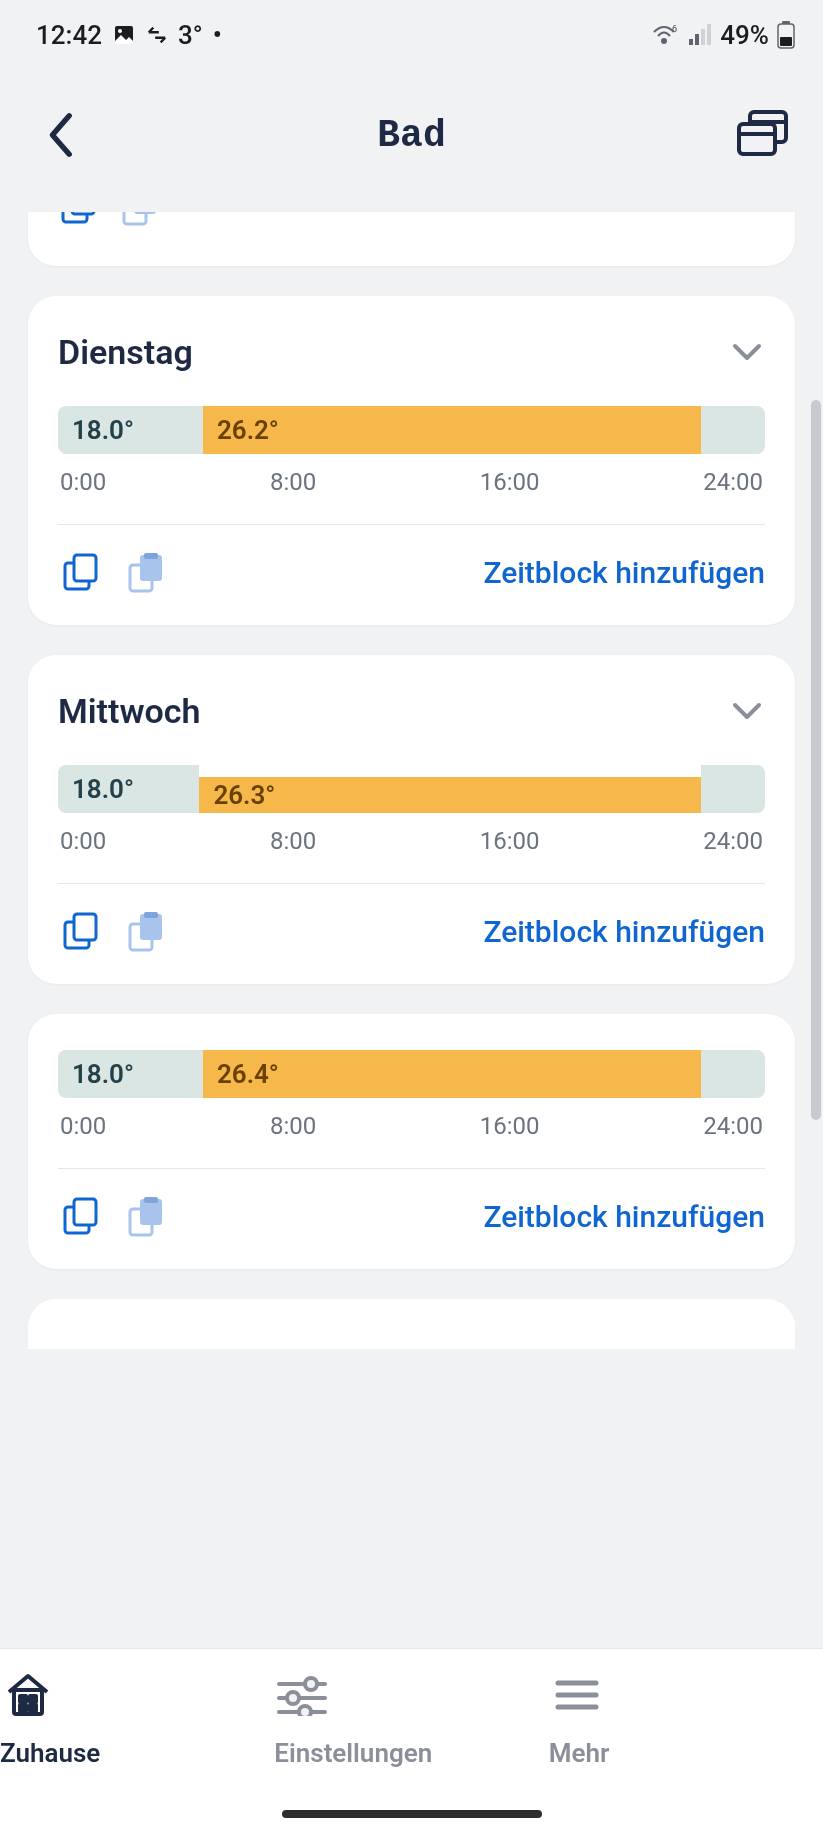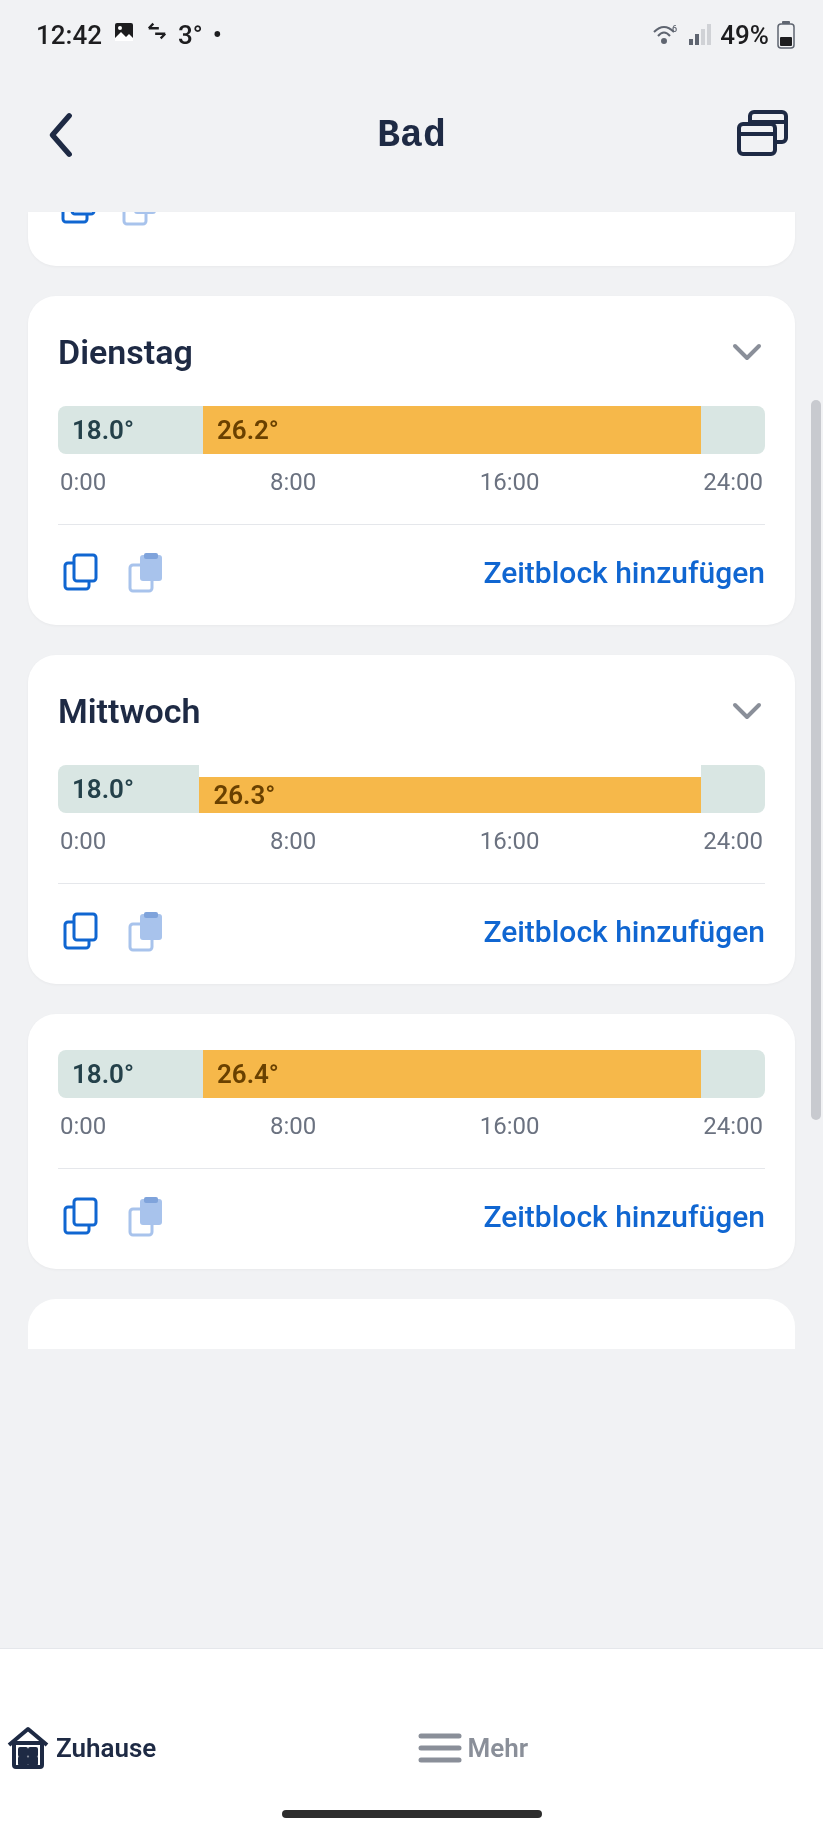--- a/index.html
+++ b/index.html
@@ -10,21 +10,21 @@
   .status-bar {
     height: 70px;
     display: flex;
     align-items: center;
     justify-content: space-between;
     padding: 0 28px 0 36px;
     font-size: 26px;
     font-weight: 500;
     color: #1d1d1f;
   }
-  .status-left { display: flex; align-items: flex-start; gap: 10px; }
+  .status-left { display: flex; align-items: center; gap: 10px; }
   .status-right { display: flex; align-items: center; gap: 8px; }
   .status-icon { display:inline-flex; align-items:center; }
 
   
   .header {
     height: 130px;
     display: flex;
     align-items: center;
     justify-content: space-between;
     padding: 0 30px 0 34px;
@@ -149,23 +149,23 @@
   .bottom-nav {
     height: 180px;
     background: #fff;
     border-top: 1px solid #e5e7eb;
     display: flex;
     padding-top: 18px;
   }
   .nav-item {
     flex: 1;
     display: flex;
-    flex-direction: row;
-    align-items: center;
-    gap: 0;
+    flex-direction: column;
+    align-items: flex-start;
+    gap: 15px;
   }
   .nav-icon { width: 56px; height: 56px; display:flex; align-items:center; justify-content:center; }
   .nav-label { font-size: 26px; font-weight: 600; }
   .nav-active { color: #1e2a44; }
   .nav-inactive { color: #8a8f99; }
   .home-indicator {
     position: absolute;
     bottom: 10px;
     left: 50%;
     transform: translateX(-50%);
@@ -404,20 +404,33 @@
           <rect x="17" y="26" width="6" height="6" fill="#1e2a44"></rect>
           <rect x="27" y="26" width="6" height="6" fill="#1e2a44"></rect>
           <rect x="17" y="35" width="6" height="6" fill="#1e2a44"></rect>
           <rect x="27" y="35" width="6" height="6" fill="#1e2a44"></rect>
         </svg>
     </div>
     <div class="nav-label">Zuhause</div>
   </div>
   <div class="nav-item nav-inactive">
     <div class="nav-icon">
+      <svg width="54" height="42" viewBox="0 0 54 42" fill="none" stroke="#8a8f99" stroke-width="4" stroke-linecap="round">
+          <line x1="4" y1="10" x2="50" y2="10"></line>
+          <circle cx="36" cy="10" r="6" fill="#f1f2f4"></circle>
+          <line x1="4" y1="24" x2="50" y2="24"></line>
+          <circle cx="18" cy="24" r="6" fill="#f1f2f4"></circle>
+          <line x1="4" y1="38" x2="50" y2="38"></line>
+          <circle cx="30" cy="38" r="6" fill="#f1f2f4"></circle>
+        </svg>
+    </div>
+    <div class="nav-label">Einstellungen</div>
+  </div>
+  <div class="nav-item nav-inactive">
+    <div class="nav-icon">
       <svg width="50" height="40" viewBox="0 0 50 40" fill="none" stroke="#8a8f99" stroke-width="5" stroke-linecap="round">
           <line x1="6" y1="8" x2="44" y2="8"></line>
           <line x1="6" y1="20" x2="44" y2="20"></line>
           <line x1="6" y1="32" x2="44" y2="32"></line>
         </svg>
     </div>
     <div class="nav-label">Mehr</div>
   </div>
   <div class="home-indicator"></div>
 </div>

